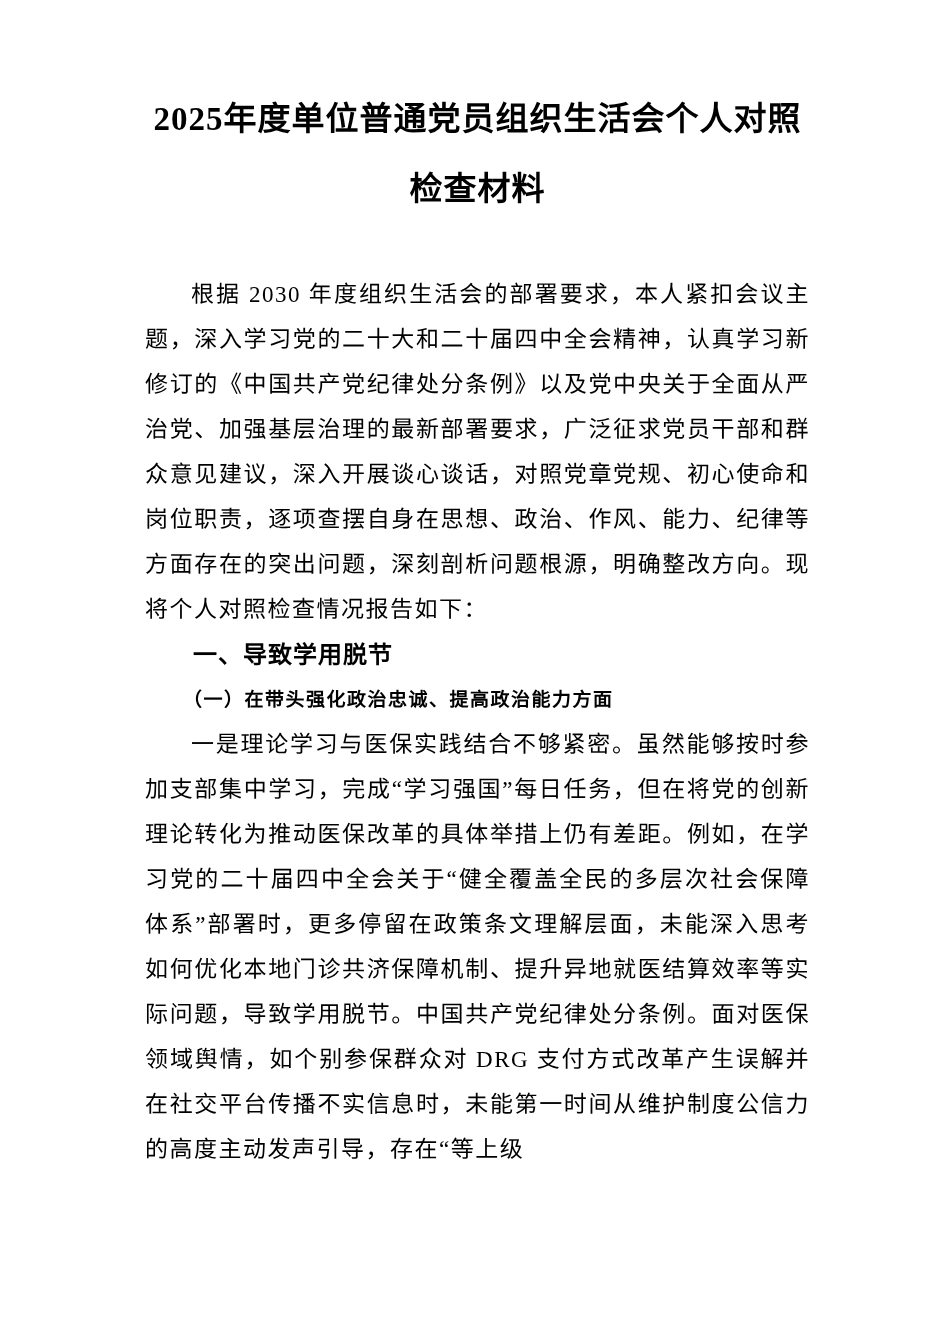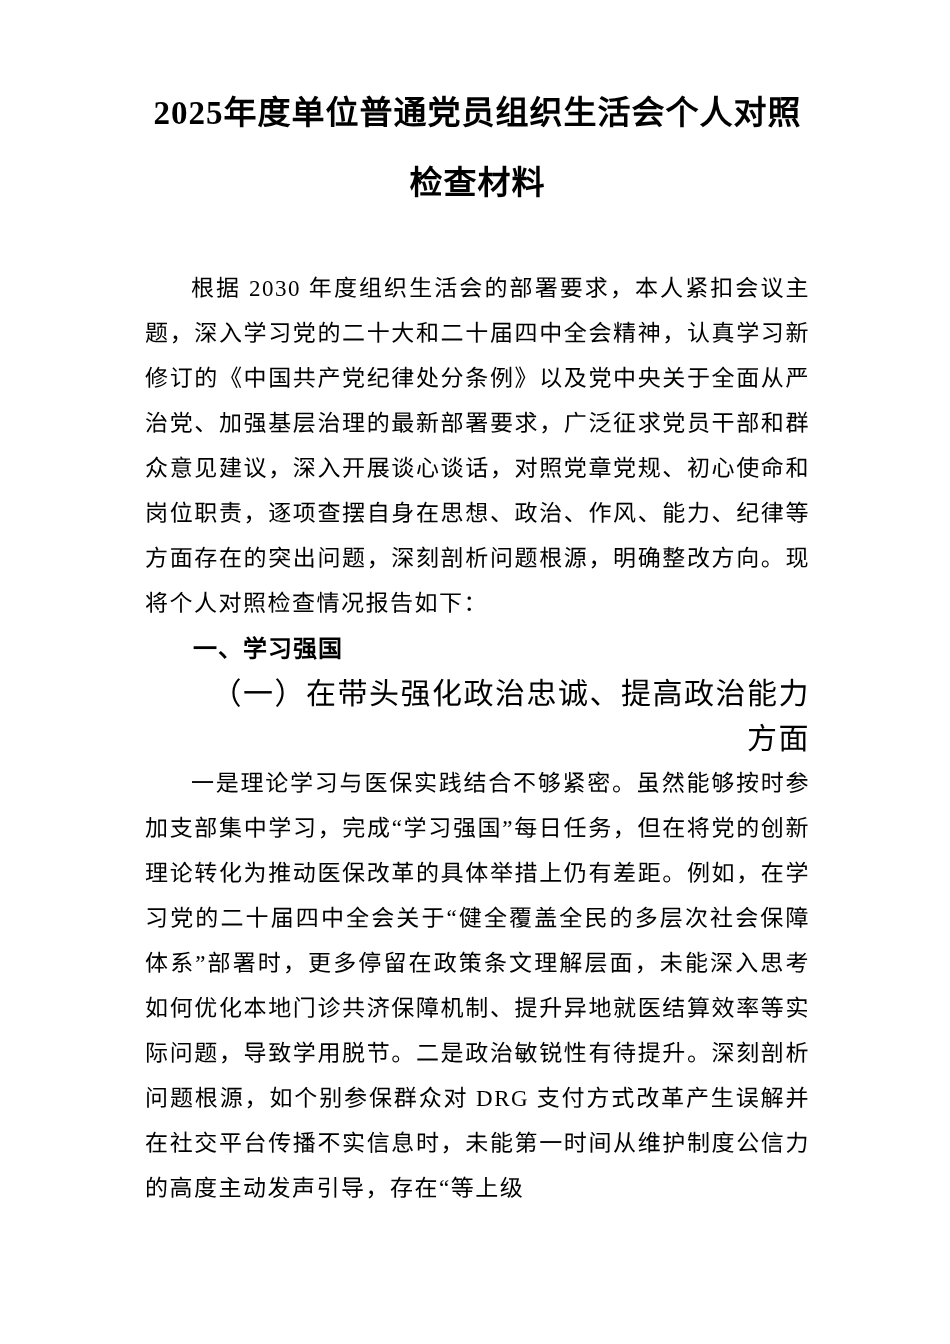--- a/index.html
+++ b/index.html
@@ -4,21 +4,21 @@
 <style>
   html, body {
     margin: 0;
     padding: 0;
     background: #ffffff;
   }
   .page {
     position: relative;
     width: 950px;
     height: 1224px;
-    margin: 6px auto;
+    margin: 12px auto;
     background: #ffffff;
     color: #000000;
     box-sizing: border-box;
     padding: 72px 140px 0 145px;
     overflow: hidden;
     font-family: "Liberation Serif", "DejaVu Serif", serif;
   }
   .doc-title {
     margin: 0 0 48px 0;
     text-align: center;
@@ -44,34 +44,33 @@
     font-family: "Liberation Sans", "DejaVu Sans", sans-serif;
     font-weight: bold;
     font-size: 24px;
     line-height: 45px;
     letter-spacing: 1px;
     text-indent: 2em;
   }
   .heading-2 {
     margin: 0;
     font-family: "Liberation Serif", "DejaVu Serif", serif;
-    font-weight: normal;
-    font-size: 30px;
+    font-weight: bold;
+    font-size: 19px;
     line-height: 45px;
     letter-spacing: 1.5px;
     text-indent: 2em;
-    text-align: right;
   }
 </style>
 </head>
 <body>
 
 <div class="page">
   <h1 class="doc-title">2025年度单位普通党员组织生活会个人对照检查材料</h1>
 
   <p class="para">根据 2030 年度组织生活会的部署要求，本人紧扣会议主题，深入学习党的二十大和二十届四中全会精神，认真学习新修订的《中国共产党纪律处分条例》以及党中央关于全面从严治党、加强基层治理的最新部署要求，广泛征求党员干部和群众意见建议，深入开展谈心谈话，对照党章党规、初心使命和岗位职责，逐项查摆自身在思想、政治、作风、能力、纪律等方面存在的突出问题，深刻剖析问题根源，明确整改方向。现将个人对照检查情况报告如下：</p>
 
-  <h2 class="heading-1">一、学习强国</h2>
+  <h2 class="heading-1">一、导致学用脱节</h2>
 
   <h3 class="heading-2">（一）在带头强化政治忠诚、提高政治能力方面</h3>
 
-  <p class="para">一是理论学习与医保实践结合不够紧密。虽然能够按时参加支部集中学习，完成“学习强国”每日任务，但在将党的创新理论转化为推动医保改革的具体举措上仍有差距。例如，在学习党的二十届四中全会关于“健全覆盖全民的多层次社会保障体系”部署时，更多停留在政策条文理解层面，未能深入思考如何优化本地门诊共济保障机制、提升异地就医结算效率等实际问题，导致学用脱节。二是政治敏锐性有待提升。深刻剖析问题根源，如个别参保群众对 DRG 支付方式改革产生误解并在社交平台传播不实信息时，未能第一时间从维护制度公信力的高度主动发声引导，存在“等上级</p>
+  <p class="para">一是理论学习与医保实践结合不够紧密。虽然能够按时参加支部集中学习，完成“学习强国”每日任务，但在将党的创新理论转化为推动医保改革的具体举措上仍有差距。例如，在学习党的二十届四中全会关于“健全覆盖全民的多层次社会保障体系”部署时，更多停留在政策条文理解层面，未能深入思考如何优化本地门诊共济保障机制、提升异地就医结算效率等实际问题，导致学用脱节。中国共产党纪律处分条例。面对医保领域舆情，如个别参保群众对 DRG 支付方式改革产生误解并在社交平台传播不实信息时，未能第一时间从维护制度公信力的高度主动发声引导，存在“等上级</p>
 </div>
 
 </body></html>

